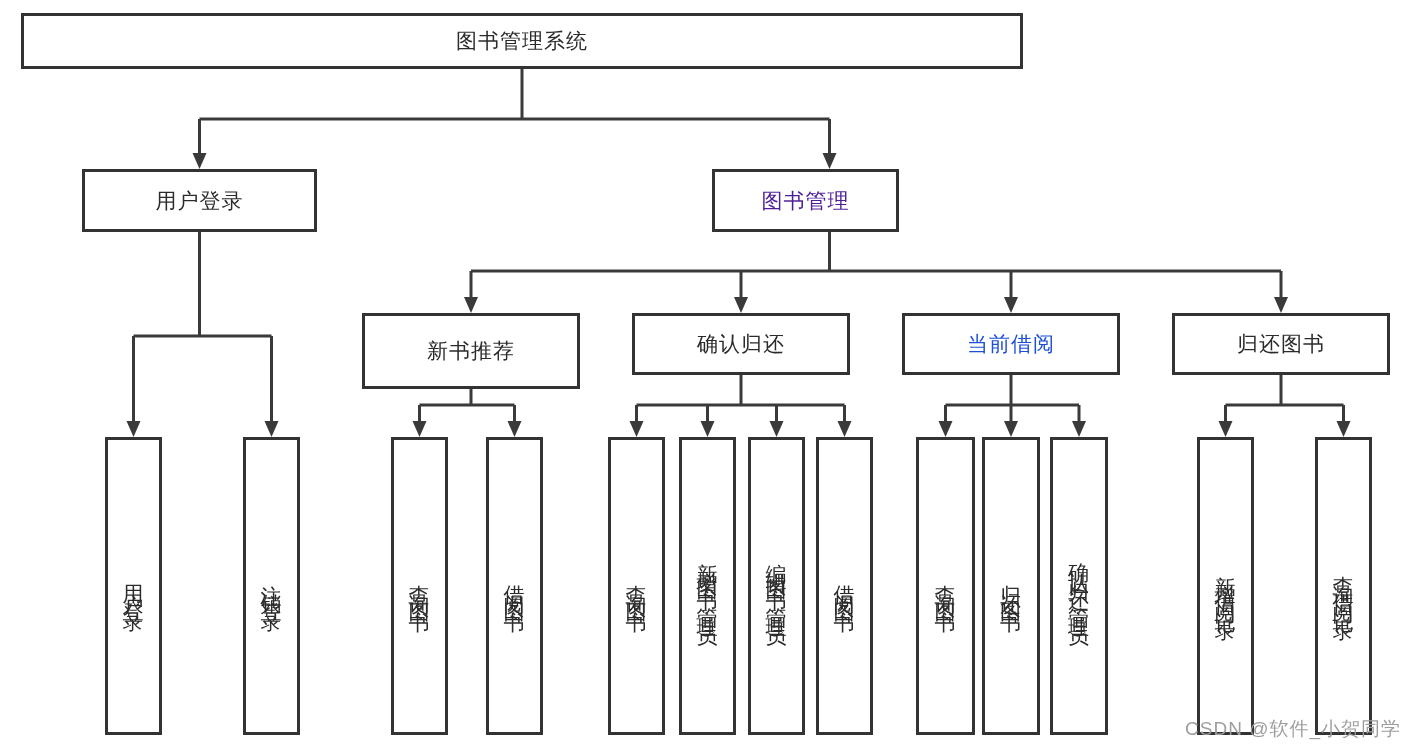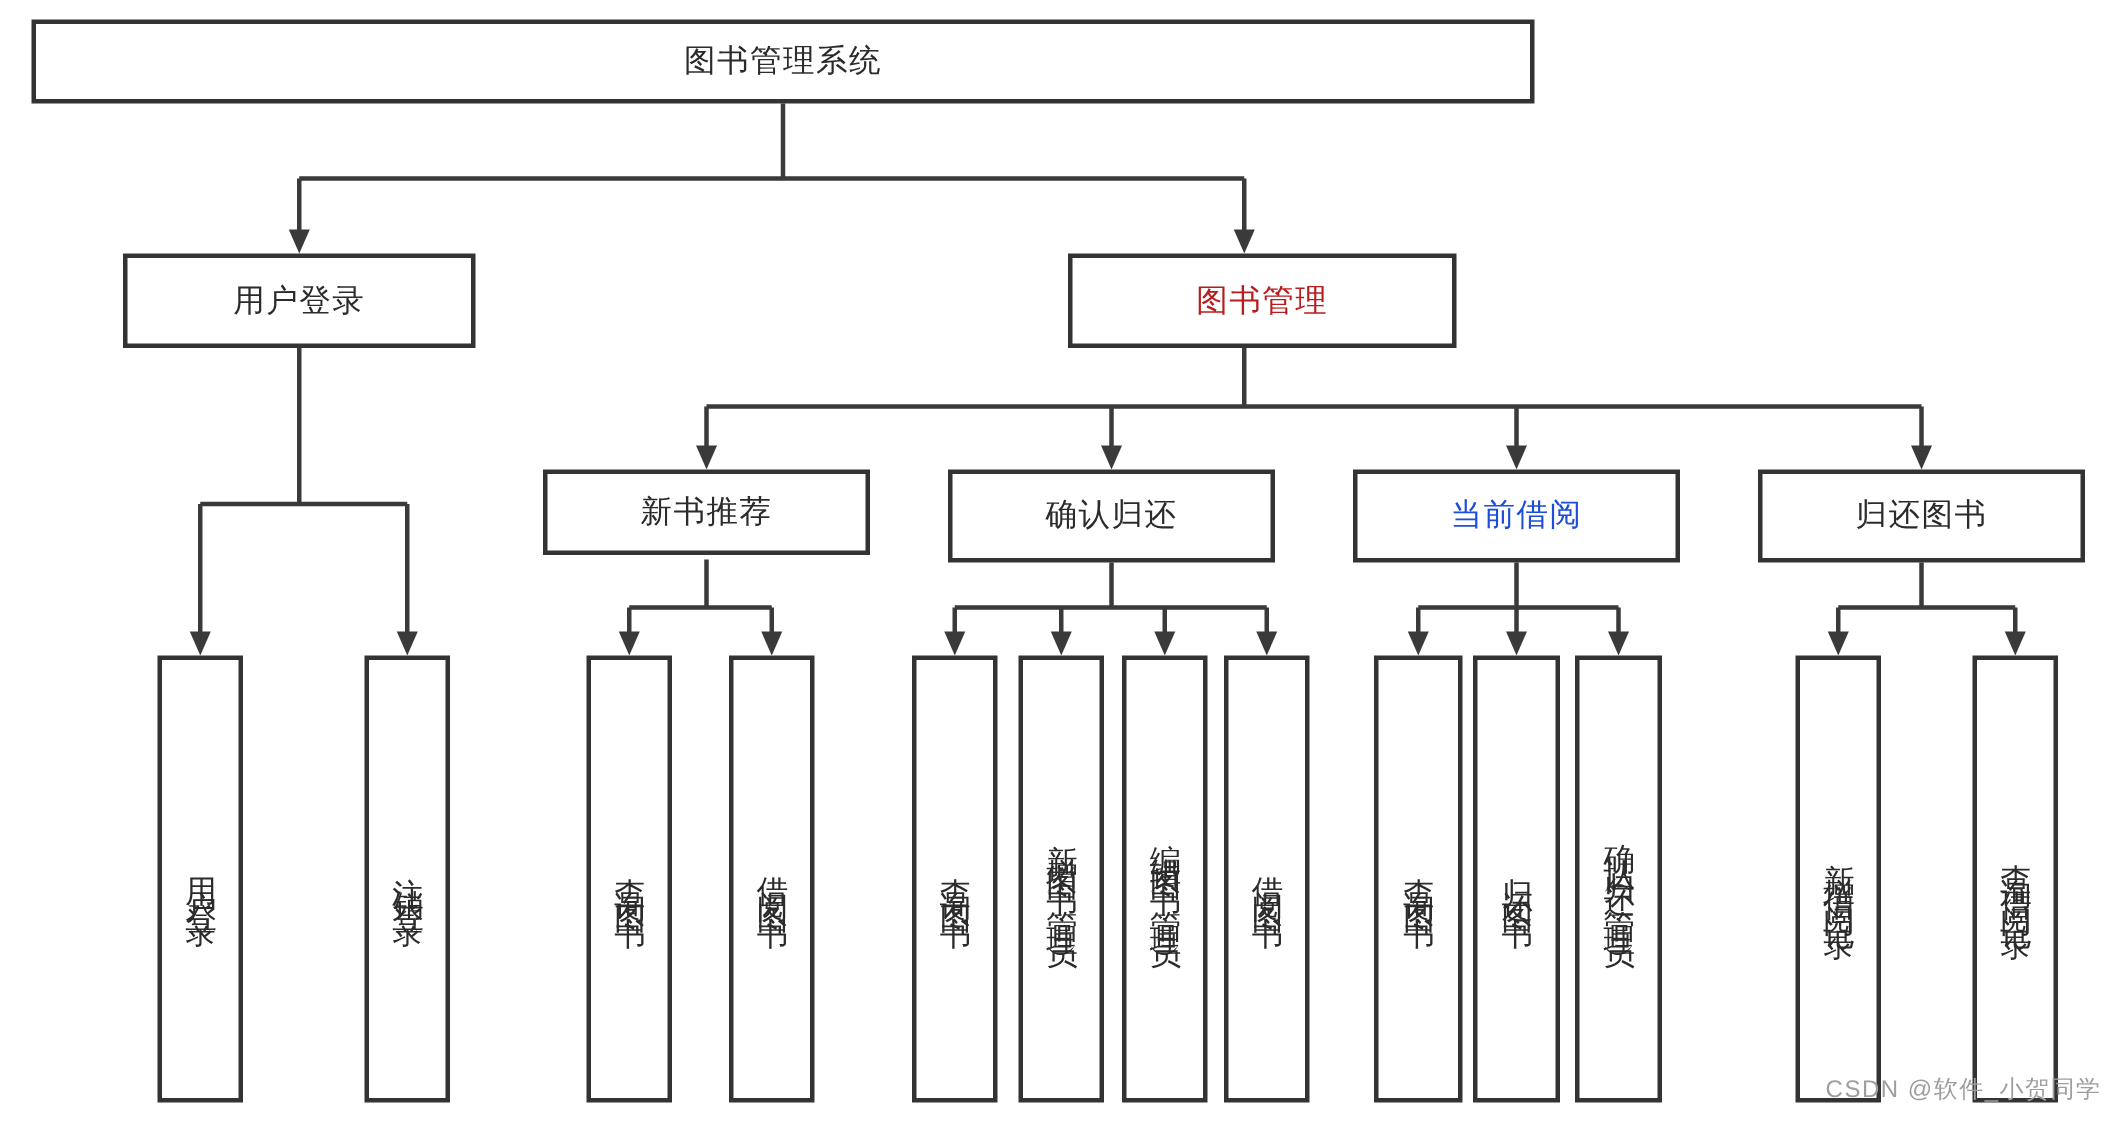--- a/index.html
+++ b/index.html
@@ -33,21 +33,21 @@
     writing-mode:vertical-rl;
     text-orientation:mixed;
     letter-spacing:9px;
     line-height:1;
   }
   #watermark {
     position:absolute;
     right:4px;
     top:716px;
     z-index:3;
-    font-size:16px;
+    font-size:19px;
     color:#9e9e9e;
     letter-spacing:1px;
     white-space:nowrap;
   }
 </style>
 </head>
 <body>
 
 <div id="canvas">
   <svg id="connectors" xmlns="http://www.w3.org/2000/svg" width="1405" height="747" viewBox="0 0 1405 747">
@@ -74,22 +74,22 @@
       <polygon points="945.5,437 938.5,421 952.5,421" fill="#3a3a3a"></polygon>
       <polygon points="1011,437 1004,421 1018,421" fill="#3a3a3a"></polygon>
       <polygon points="1079,437 1072,421 1086,421" fill="#3a3a3a"></polygon>
       <path d="M 1281 373 V 405 M 1225.5 405 H 1343.5 M 1225.5 405 V 423 M 1343.5 405 V 423" stroke="#3a3a3a" stroke-width="3" fill="none"></path>
       <polygon points="1225.5,437 1218.5,421 1232.5,421" fill="#3a3a3a"></polygon>
       <polygon points="1343.5,437 1336.5,421 1350.5,421" fill="#3a3a3a"></polygon>
     </svg>
   <div id="watermark" style="color: rgb(158, 158, 158);">CSDN @软件_小贺同学</div>
 <div class="box" style="left: 21px; top: 13px; width: 1002px; height: 56px; border-color: rgb(51, 51, 51); background: rgb(255, 255, 255); color: rgb(43, 43, 43);">图书管理系统</div>
     <div class="box" style="left: 82px; top: 169px; width: 235px; height: 63px; border-color: rgb(51, 51, 51); background: rgb(255, 255, 255); color: rgb(43, 43, 43);">用户登录</div>
-    <div class="box" style="left: 712px; top: 169px; width: 259px; height: 63px; border-color: rgb(51, 51, 51); background: rgb(255, 255, 255); color: #b91c1c;">图书管理</div>
-    <div class="box" style="left: 362px; top: 313px; width: 218px; height: 57px; border-color: rgb(51, 51, 51); background: rgb(255, 255, 255); color: rgb(43, 43, 43);">新书推荐</div>
+    <div class="box" style="left: 712px; top: 169px; width: 187px; height: 63px; border-color: rgb(51, 51, 51); background: rgb(255, 255, 255); color: #4c1d95;">图书管理</div>
+    <div class="box" style="left: 362px; top: 313px; width: 218px; height: 76px; border-color: rgb(51, 51, 51); background: rgb(255, 255, 255); color: rgb(43, 43, 43);">新书推荐</div>
     <div class="box" style="left: 632px; top: 313px; width: 218px; height: 62px; border-color: rgb(51, 51, 51); background: rgb(255, 255, 255); color: rgb(43, 43, 43);">确认归还</div>
     <div class="box" style="left: 902px; top: 313px; width: 218px; height: 62px; border-color: rgb(51, 51, 51); background: rgb(255, 255, 255); color: #1d4ed8;">当前借阅</div>
     <div class="box" style="left: 1172px; top: 313px; width: 218px; height: 62px; border-color: rgb(51, 51, 51); background: rgb(255, 255, 255); color: rgb(43, 43, 43);">归还图书</div>
     <div class="box vbox" style="left: 105px; top: 437px; width: 57px; height: 298px; border-color: rgb(51, 51, 51); background: rgb(255, 255, 255); color: rgb(43, 43, 43);">用户登录</div>
     <div class="box vbox" style="left: 243px; top: 437px; width: 57px; height: 298px; border-color: rgb(51, 51, 51); background: rgb(255, 255, 255); color: rgb(43, 43, 43);">注销登录</div>
     <div class="box vbox" style="left: 391px; top: 437px; width: 57px; height: 298px; border-color: rgb(51, 51, 51); background: rgb(255, 255, 255); color: rgb(43, 43, 43);">查询图书</div>
     <div class="box vbox" style="left: 486px; top: 437px; width: 57px; height: 298px; border-color: rgb(51, 51, 51); background: rgb(255, 255, 255); color: rgb(43, 43, 43);">借阅图书</div>
     <div class="box vbox" style="left: 608px; top: 437px; width: 57px; height: 298px; border-color: rgb(51, 51, 51); background: rgb(255, 255, 255); color: rgb(43, 43, 43);">查询图书</div>
     <div class="box vbox" style="left: 679px; top: 437px; width: 57px; height: 298px; border-color: rgb(51, 51, 51); background: rgb(255, 255, 255); color: rgb(43, 43, 43);">新增图书（管理员）</div>
     <div class="box vbox" style="left: 748px; top: 437px; width: 57px; height: 298px; border-color: rgb(51, 51, 51); background: rgb(255, 255, 255); color: rgb(43, 43, 43);">编辑图书（管理员）</div>

